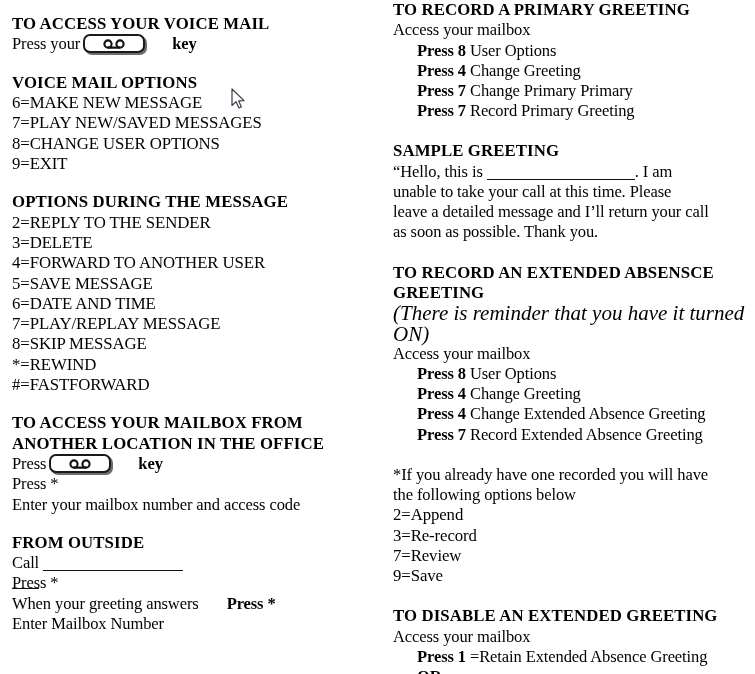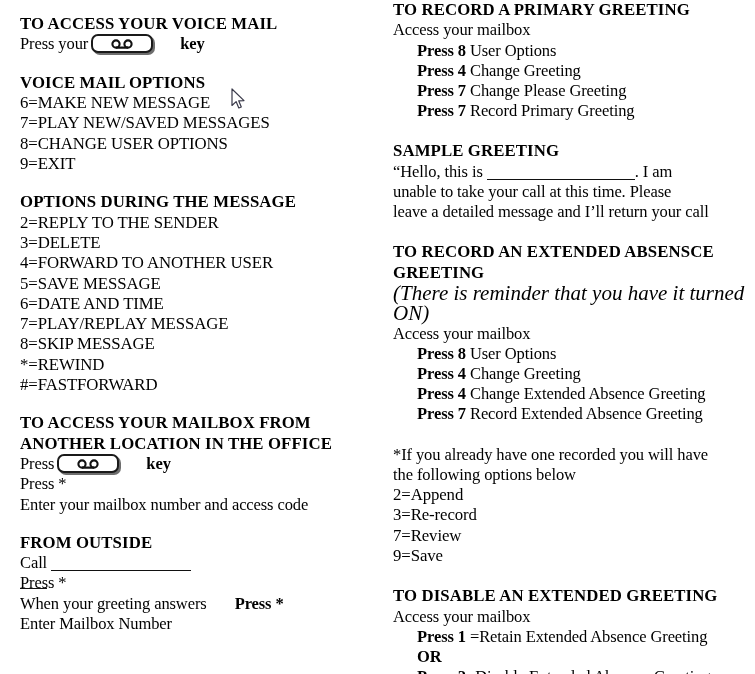--- a/index.html
+++ b/index.html
@@ -20,21 +20,21 @@
 
   .page {
     position: absolute;
     inset: 0;
   }
 
   .column {
     position: absolute;
     top: 0;
   }
-  .col-left  { left: 20px;  width: 370px; }
+  .col-left  { left: 12px;  width: 370px; }
   .col-right { left: 393px; width: 352px; }
 
   .block { margin: 0 0 0 0; }
 
   .line {
     font-size: 16.5px;
     line-height: 20.2px;
     white-space: nowrap;
     letter-spacing: -0.1px;
   }
@@ -201,34 +201,35 @@
 
   <div class="column col-right">
 
     <div style="height:0px"></div>
 
     <div class="block">
       <div class="heading">TO RECORD A PRIMARY GREETING</div>
       <div class="line">Access your mailbox</div>
       <div class="line"><b>Press 8</b><span> User Options</span></div>
       <div class="line"><b>Press 4</b><span> Change Greeting</span></div>
-      <div class="line"><b>Press 7</b><span> Change Please Greeting</span></div>
+      <div class="line"><b>Press 7</b><span> Change Primary Primary</span></div>
       <div class="line"><b>Press 7</b><span> Record Primary Greeting</span></div>
     </div>
 
     <div class="gap-lg"></div>
 
     <div class="block">
       <div class="heading">SAMPLE GREETING</div>
       <div class="line">
         <span>“Hello, this is</span>
         <span class="blank-rule rule-greeting"></span><span>.   I am</span>
       </div>
       <div class="line">unable to take your call at this time.   Please</div>
       <div class="line">leave a detailed message and I’ll return your call</div>
+      <div class="line">as soon as possible. Thank you.</div>
     </div>
 
     <div class="gap-lg"></div>
 
     <div class="block">
       <div class="heading">TO RECORD AN EXTENDED ABSENSCE</div>
       <div class="heading">GREETING</div>
       <div class="italic-note">(There is reminder that you have it turned ON)</div>
       <div class="line">Access your mailbox</div>
       <div class="line"><b>Press 8</b><span> User Options</span></div>

